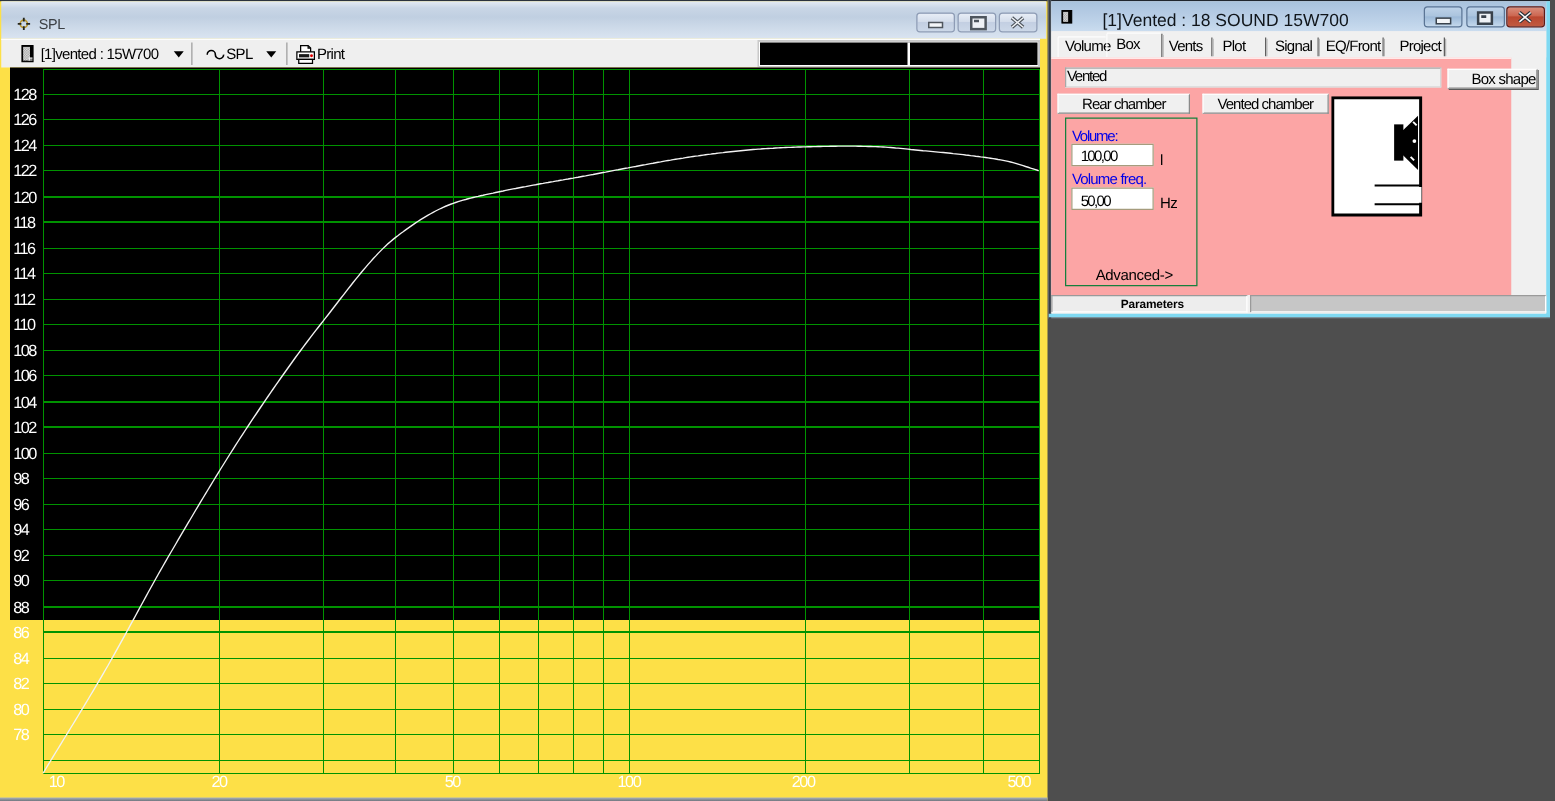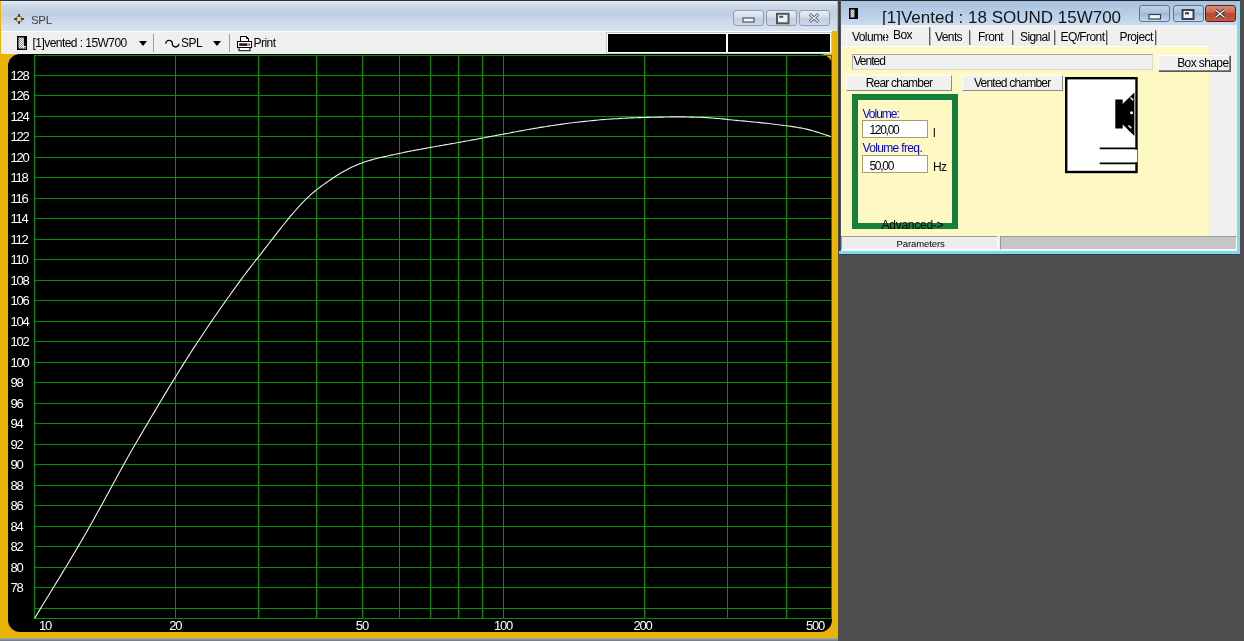--- a/index.html
+++ b/index.html
@@ -1,69 +1,69 @@
 <!DOCTYPE html>
 <html><head><meta charset="utf-8"><style>
 *{margin:0;padding:0;box-sizing:border-box}
 html,body{width:1244px;height:641px;overflow:hidden;background:#4e4e4e;font-family:"Liberation Sans",sans-serif;}
 .abs{position:absolute}
 
-#spl{position:absolute;left:0;top:0;width:838px;height:641px;background:#eab308;}
+#spl{position:absolute;left:0;top:0;width:838px;height:641px;background:#fde047;}
 #spl .topline{position:absolute;left:0;top:0;width:838px;height:1px;background:#2b333d;}
 #spl .titlebar{position:absolute;left:1px;top:1px;width:836px;height:30px;
  background:linear-gradient(#e4ebf4 0%,#c9d6e6 18%,#c0cfe1 42%,#cddae9 70%,#dae4f1 100%);}
 #spl .title{position:absolute;left:30px;top:12.5px;font-size:11.5px;letter-spacing:-0.3px;color:#3c4045;}
 .capbtn{position:absolute;top:9px;width:31px;height:16px;border:1px solid #8e9cb5;border-radius:3px;
  background:linear-gradient(#e7edf6 0%,#d4ddeb 45%,#c3cfe2 50%,#ccd8e8 100%);}
 
 #spl .toolbar{position:absolute;left:1px;top:31px;width:831px;height:23px;background:#efefef;border-top:1px solid #fdfdfd;}
 #spl .tb-text{position:absolute;top:4px;font-size:12px;letter-spacing:-0.55px;color:#000;}
 .tb-sep{position:absolute;top:2px;width:1px;height:18px;background:#9d9d9d;}
 .tb-arrow{position:absolute;top:8.5px;width:0;height:0;border-left:4.5px solid transparent;border-right:4.5px solid transparent;border-top:5px solid #000;}
 #blackboxes{position:absolute;left:606px;top:1px;width:224px;height:20px;background:#000;border:1px solid #fff;outline:1px solid #c9c9c9;}
 #blackboxes .div{position:absolute;left:118px;top:0;width:2px;height:18px;background:#fff;}
 
-#chart{position:absolute;left:8px;top:54px;width:824px;height:578px;background:#000;border-radius:12px;}
+#chart{position:absolute;left:8px;top:54px;width:824px;height:442px;background:#000;}
 
 #rw{position:absolute;left:839px;top:0;width:401px;height:255px;background:#f0f0f0;}
 #rw .edgeL{position:absolute;left:0;top:0;width:2px;height:255px;background:linear-gradient(90deg,#2a2f36,#555d66);}
 #rw .edgeT{position:absolute;left:0;top:0;width:401px;height:1.3px;background:#20262e;}
 #rw .edgeR{position:absolute;right:0;top:1px;width:3px;height:253px;background:#7fd9f2;}
 #rw .edgeB{position:absolute;left:0;bottom:1px;width:401px;height:3.2px;background:#7fd9f2;}
 #rw .edgeB2{position:absolute;left:0;bottom:0;width:401px;height:1.2px;background:#3a3f45;}
 #rw .titlebar{position:absolute;left:2px;top:1px;width:396px;height:24px;
  background:linear-gradient(#a8c2dd 0%,#b5cbe4 40%,#bed3e9 70%,#cadcef 100%);}
-#rw .title{position:absolute;left:24px;top:6.5px;font-size:17px;color:#10151a;padding-left:17px;}
+#rw .title{position:absolute;left:24px;top:6.5px;font-size:14px;color:#10151a;padding-left:17px;}
 .capbtn2{position:absolute;top:4px;width:31px;height:17px;border-radius:3px;}
 .bmin,.bmax{border:1px solid #5b7595;background:linear-gradient(#bdd2e8 0%,#abc4de 45%,#9cb9d8 50%,#c4d8ec 100%);}
 .bclose{border:1px solid #641911;background:linear-gradient(#d98d7c 0%,#cc6650 45%,#bb4730 50%,#c05a41 100%);}
 
 .tab{position:absolute;font-size:12px;letter-spacing:-0.6px;color:#000;}
 #tabrow{position:absolute;left:2px;top:25px;width:396px;height:21px;background:#f0f0f0;}
-#tabpage{position:absolute;left:2px;top:46px;width:368px;height:190px;background:#fef9c3;border-top:1px solid #fff;}
+#tabpage{position:absolute;left:2px;top:46px;width:368px;height:190px;background:#fca5a5;border-top:1px solid #fff;}
 
 #vented{position:absolute;left:10.5px;top:6.5px;width:301px;height:16px;background:#f0f0f0;
  border:1px solid #a8a8a8;border-bottom-color:#d8d8d8;border-right-color:#d8d8d8;font-size:12px;letter-spacing:-1px;padding-left:1px;line-height:13px;}
 #boxshape{position:absolute;left:316.5px;top:7.5px;width:72px;height:16.5px;background:#f0f0f0;text-align:right;
  font-size:12px;letter-spacing:-0.6px;line-height:15px;border:1px solid #868686;border-top-color:#fff;border-left-color:#fff;box-shadow:1px 1px 0 #5a5a5a;}
 .chbtn{position:absolute;top:27.5px;height:16px;background:#f0f0f0;font-size:12px;letter-spacing:-0.78px;text-align:center;line-height:15px;
  border:1px solid #8a8a8a;border-top-color:#fdfdfd;border-left-color:#fdfdfd;}
 #rear{left:5px;width:106px;}
 #front{left:121px;width:100.5px;}
-#groupbox{position:absolute;left:10.5px;top:46.5px;width:106.5px;height:135px;border:6px solid #15803d;}
+#groupbox{position:absolute;left:10.5px;top:46.5px;width:106.5px;height:135px;border:1px solid #15803d;}
 .bluelab{position:absolute;color:#0000e8;font-size:12px;letter-spacing:-0.65px;}
 .input{position:absolute;left:4px;width:66.5px;height:18px;background:#fff;border:1px solid #a59c7d;font-size:12px;letter-spacing:-1.3px;color:#000;padding:2.5px 0 0 7px;}
 .unit{position:absolute;font-size:12px;letter-spacing:-0.55px;color:#000;}
 
 #boxdiag{position:absolute;left:224.3px;top:30.3px;}
 
 #status{position:absolute;left:2px;top:236px;width:396px;height:14px;}
 #status .p1{position:absolute;left:0;top:0;width:157px;height:14px;background:#ededed;border:1px solid #9a9a9a;border-bottom-color:#fff;border-right-color:#fff;}
 #status .p2{position:absolute;left:159px;top:0;width:237px;height:14px;background:#c6c6c6;border:1px solid #9a9a9a;border-bottom-color:#fff;border-right-color:#fff;}
-#status .lab{position:absolute;left:55.5px;top:2px;font-size:9.5px;font-weight:normal;letter-spacing:-0.1px;color:#000;}
+#status .lab{position:absolute;left:55.5px;top:2px;font-size:9.5px;font-weight:bold;letter-spacing:-0.1px;color:#000;}
 #spl .botedge{position:absolute;left:0;bottom:0;width:838px;height:3px;background:linear-gradient(#aab3be,#6d737b);}
 </style></head>
 <body>
 
 <div id="spl">
  <div class="topline"></div>
  <div class="titlebar">
   <svg class="abs" style="left:13px;top:13px" width="11" height="11" viewBox="0 0 12 12">
     <circle cx="5.5" cy="5.5" r="3.2" fill="none" stroke="#b8962e" stroke-width="1.4"></circle>
     <path d="M5.5 0v3.4M5.5 7.6V11M0 5.5h3.4M7.6 5.5H11" stroke="#26261c" stroke-width="1.6" fill="none"></path>
@@ -223,41 +223,41 @@
     <rect x="43.5" y="5" width="11" height="9" fill="#eef1f5" stroke="#39424c" stroke-width="2"></rect>
     <rect x="46" y="7.2" width="4" height="2.2" fill="#39424c"></rect>
     <path d="M76.5 5l9 7.5M85.5 5l-9 7.5" stroke="#272e36" stroke-width="3"></path>
     <path d="M76.5 5l9 7.5M85.5 5l-9 7.5" stroke="#f5f7f9" stroke-width="1.3"></path>
   </svg>
  </div>
  <div id="tabrow">
   <span class="tab" style="left:11px;top:5px">Volume</span>
   <span class="tab" style="left:52px;top:3px">Box</span>
   <span class="tab" style="left:94px;top:5px">Vents</span>
-  <span class="tab" style="left:137px;top:5px">Front</span>
+  <span class="tab" style="left:137px;top:5px">Plot</span>
   <span class="tab" style="left:179px;top:5px">Signal</span>
   <span class="tab" style="left:219.5px;top:5px">EQ/Front</span>
   <span class="tab" style="left:278.5px;top:5px">Project</span>
  </div>
  <svg class="abs" style="left:2px;top:25px" width="396px" height="22" viewBox="0 0 396 22">
   <path d="M5.5 20.5V5 M5.5 4.5h38" fill="none" stroke="#fdfdfd"></path>
   <path d="M44.5 20.5V2 M44.5 1.5h43" fill="none" stroke="#fdfdfd"></path>
   <path d="M88.5 2v18.5" stroke="#5f5f5f"></path>
   <path d="M89.5 3v17.5" stroke="#b5b5b5"></path>
   <path d="M128.5 5v15 M171.5 5v15 M213.5 5v15 M265.5 5v15 M314.5 5v15" stroke="#5f5f5f"></path>
   <path d="M129.5 6v14 M172.5 6v14 M214.5 6v14 M266.5 6v14 M315.5 6v14" stroke="#b5b5b5"></path>
  </svg>
  <div id="tabpage">
   <div id="vented">Vented</div>
   <div id="boxshape">Box shape</div>
   <div class="chbtn" id="rear">Rear chamber</div>
   <div class="chbtn" id="front">Vented chamber</div>
   <div id="groupbox">
     <span class="bluelab" style="left:5px;top:7px;letter-spacing:-1px">Volume:</span>
-    <div class="input" style="top:20px">120,00</div>
+    <div class="input" style="top:20px">100,00</div>
     <span class="unit" style="left:75.5px;top:26px">l</span>
     <span class="bluelab" style="left:5px;top:41.5px">Volume freq.</span>
     <div class="input" style="top:55.5px">50,00</div>
     <span class="unit" style="left:75.5px;top:60px">Hz</span>
     <span class="unit" style="left:24px;top:118.5px;letter-spacing:-0.25px">Advanced-&gt;</span>
   </div>
   <svg id="boxdiag" width="74" height="98" viewBox="0 0 74 98">
     <rect x="1.2" y="1.2" width="70.3" height="93.8" fill="#fff" stroke="#000" stroke-width="2.4"></rect>
     <rect x="68.8" y="72.6" width="3.4" height="12.6" fill="#fff"></rect>
     <path d="M34.7 71.4h36.6 M34.7 86.4h36.6" stroke="#000" stroke-width="1.7"></path>

